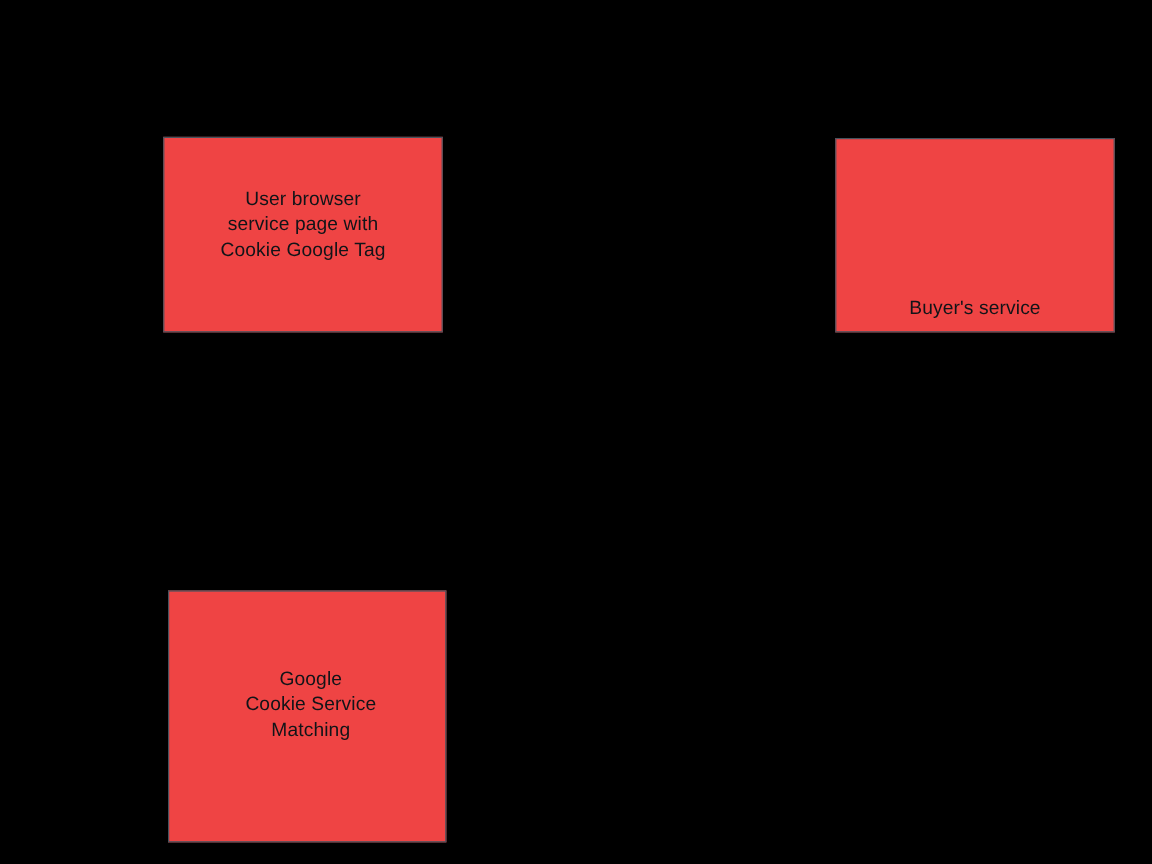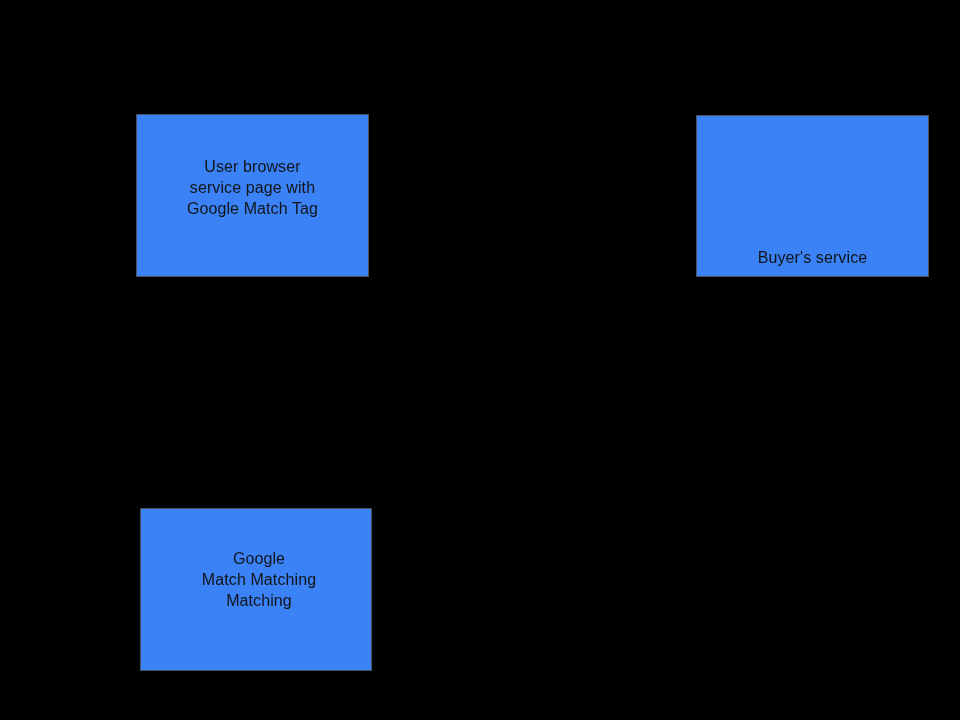--- a/index.html
+++ b/index.html
@@ -12,21 +12,21 @@
   .stage {
     position: relative;
     width: 960px;
     height: 720px;
     background: #000000;
     font-family: "Liberation Sans", "DejaVu Sans", sans-serif;
   }
   .node {
     position: absolute;
     box-sizing: border-box;
-    background: #3b82f6;
+    background: #ef4444;
     border: 1px solid #46535e;
     display: flex;
     align-items: center;
     justify-content: center;
   }
   .node-text {
     position: relative;
     text-align: center;
     color: #111418;
     font-size: 16px;
@@ -39,44 +39,44 @@
     left: 136px; top: 114px; width: 233px; height: 163px;
   }
   .node-user-browser .node-text { top: -8px; }
 
   .node-buyers-service {
     left: 696px; top: 115px; width: 233px; height: 162px; align-items: flex-end;
   }
   .node-buyers-service .node-text { top: -8px; }
 
   .node-google-cms {
-    left: 140px; top: 492px; width: 232px; height: 163px; margin-top: 16px;
+    left: 140px; top: 492px; width: 232px; height: 210px;
   }
   .node-google-cms .node-text { top: -10px; left: 3px; }
 </style>
 </head>
 <body>
 
 <div class="stage">
 
   <div class="node node-user-browser">
     <div class="node-text">
       <div>User browser</div>
       <div>service page with</div>
-      <div>Google Match Tag</div>
+      <div>Cookie Google Tag</div>
     </div>
   </div>
 
   <div class="node node-buyers-service">
     <div class="node-text">
       <div>Buyer's service</div>
     </div>
   </div>
 
   <div class="node node-google-cms">
     <div class="node-text">
       <div>Google</div>
-      <div>Match Matching</div>
+      <div>Cookie Service</div>
       <div>Matching</div>
     </div>
   </div>
 
 </div>
 
 </body></html>

